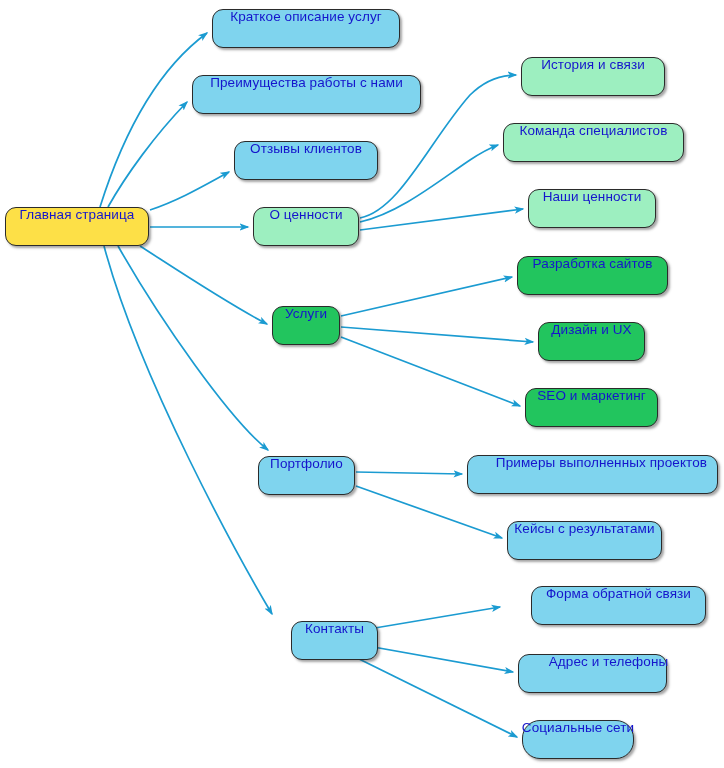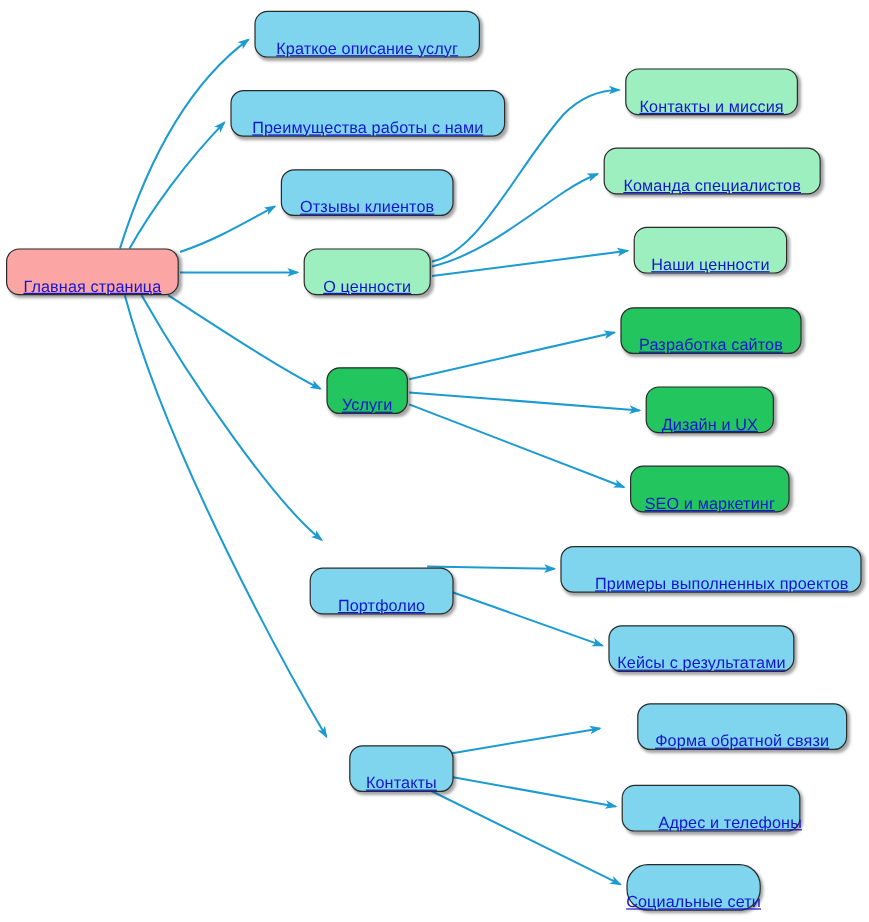--- a/index.html
+++ b/index.html
@@ -25,40 +25,39 @@
     left: 0;
     top: 0;
     width: 724px;
     height: 768px;
     pointer-events: none;
   }
   .node {
     position: absolute;
     box-sizing: border-box;
     display: flex;
-    align-items: flex-end;
+    align-items: flex-start;
     justify-content: center;
     border: 1.6px solid #2b2b2b;
     border-radius: 11px;
     color: #1515cc;
     font-size: 13.5px;
     line-height: 1;
     white-space: nowrap;
     letter-spacing: 0.1px;
     box-shadow: 2px 2px 2.5px rgba(40, 40, 40, 0.42);
     cursor: pointer;
     user-select: none;
-    text-decoration: underline;
   }
   .node-label {
     display: block;
     padding: 0 4px;
     pointer-events: none;
   }
-  .tone-root   { background: #fca5a5; }
+  .tone-root   { background: #fde047; }
   .tone-blue   { background: #7fd4ee; }
   .tone-green  { background: #9defc0; }
   .tone-teal   { background: #22c55e; }
 </style>
 </head>
 <body>
 
 <div id="diagram-root">
 
   <svg id="edge-layer" viewBox="0 0 724 768" width="724" height="768" xmlns="http://www.w3.org/2000/svg">
@@ -99,41 +98,41 @@
       <div class="node tone-blue" style="left: 192px; top: 75px; width: 229px; height: 39px;">
         <span class="node-label">Преимущества работы с нами</span>
       </div>
       <div class="node tone-blue" style="left: 234px; top: 141px; width: 144px; height: 39px;">
         <span class="node-label">Отзывы клиентов</span>
       </div>
       <div class="node tone-green" style="left: 253px; top: 207px; width: 106px; height: 39px;">
         <span class="node-label">О ценности</span>
       </div>
       <div class="node tone-green" style="left: 521px; top: 57px; width: 144px; height: 39px;">
-        <span class="node-label">Контакты и миссия</span>
+        <span class="node-label">История и связи</span>
       </div>
       <div class="node tone-green" style="left: 503px; top: 123px; width: 181px; height: 39px;">
         <span class="node-label">Команда специалистов</span>
       </div>
       <div class="node tone-green" style="left: 528px; top: 189px; width: 128px; height: 39px;">
         <span class="node-label">Наши ценности</span>
       </div>
       <div class="node tone-teal" style="left: 272px; top: 306px; width: 68px; height: 39px;">
         <span class="node-label">Услуги</span>
       </div>
       <div class="node tone-teal" style="left: 517px; top: 256px; width: 151px; height: 39px;">
         <span class="node-label">Разработка сайтов</span>
       </div>
       <div class="node tone-teal" style="left: 538px; top: 322px; width: 107px; height: 39px;">
         <span class="node-label">Дизайн и UX</span>
       </div>
       <div class="node tone-teal" style="left: 525px; top: 388px; width: 133px; height: 39px;">
         <span class="node-label">SEO и маркетинг</span>
       </div>
-      <div class="node tone-blue" style="left: 258px; top: 473px; width: 120px; height: 39px;">
+      <div class="node tone-blue" style="left: 258px; top: 456px; width: 97px; height: 39px;">
         <span class="node-label">Портфолио</span>
       </div>
       <div class="node tone-blue" style="left: 467px; top: 455px; width: 251px; height: 39px; padding-left: 18px;">
         <span class="node-label">Примеры выполненных проектов</span>
       </div>
       <div class="node tone-blue" style="left: 507px; top: 521px; width: 155px; height: 39px;">
         <span class="node-label">Кейсы с результатами</span>
       </div>
       <div class="node tone-blue" style="left: 263px; top: 621px; width: 87px; height: 39px; margin-left: 28px;">
         <span class="node-label">Контакты</span>

